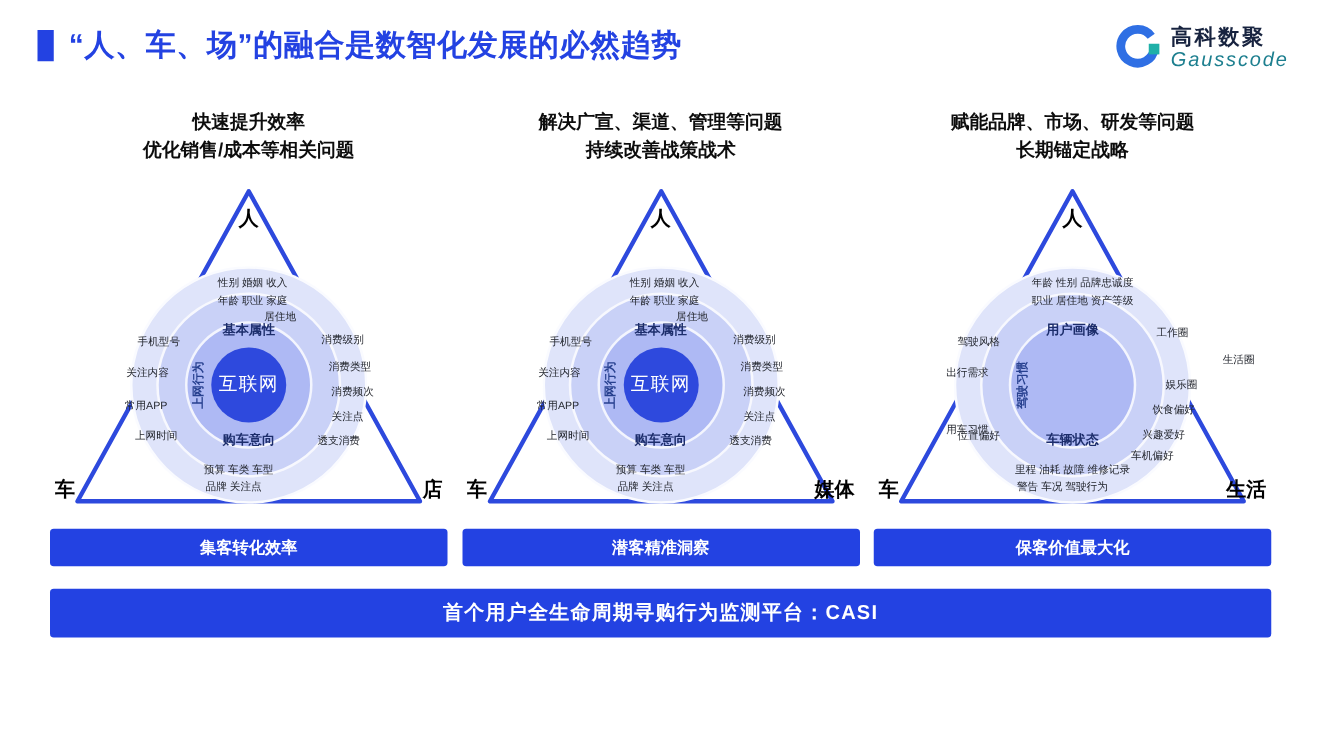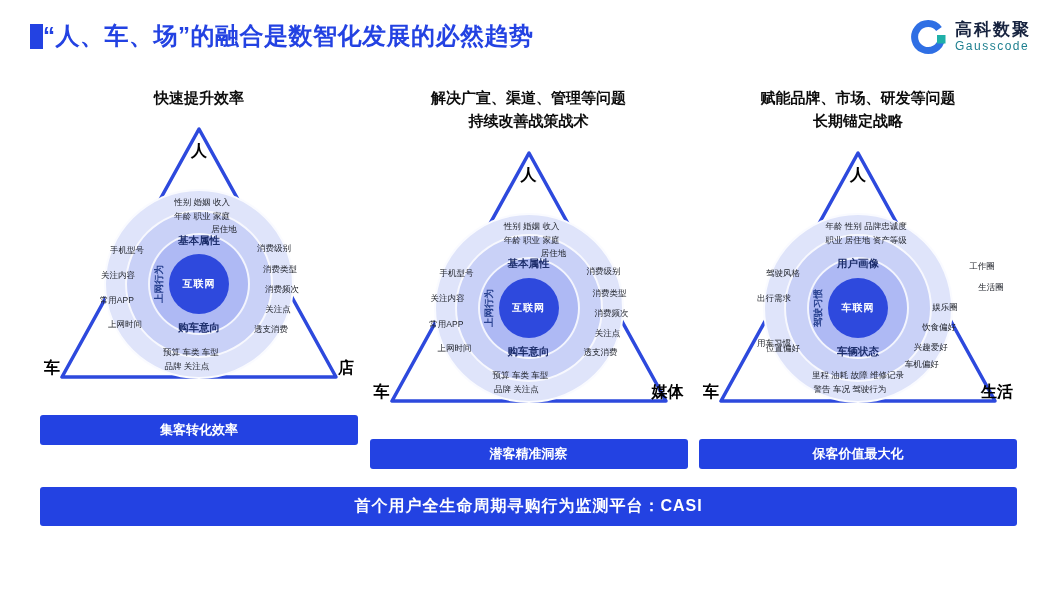--- a/index.html
+++ b/index.html
@@ -5,54 +5,54 @@
   * { margin:0; padding:0; box-sizing:border-box; }
   html,body { width:1057px; height:589px; }
   body {
     font-family:"Liberation Sans","DejaVu Sans",sans-serif;
     background:#ffffff; overflow:hidden;
   }
   .slide { position:relative; width:1057px; height:589px; background:#fff; }
 
   
   .header { display:flex; justify-content:space-between; align-items:flex-start; padding:20px 26px 0 30px; }
-  .title-wrap { display:flex; align-items:center; gap:0; }
+  .title-wrap { display:flex; align-items:center; gap:12px; }
   .title-square { width:13px; height:25px; background:var(--accent,#1d35d4); }
   .page-title { font-size:24px; font-weight:bold; color:var(--accent,#1d35d4); letter-spacing:0.5px; }
-  .logo { display:flex; align-items:flex-start; gap:7px; }
+  .logo { display:flex; align-items:center; gap:7px; }
   .logo-text { display:flex; flex-direction:column; line-height:1.15; }
   .logo-cn { font-size:17px; font-weight:bold; color:#17233f; letter-spacing:2px; }
-  .logo-en { font-size:12px; color:#1d7f8f; letter-spacing:1.5px; }
+  .logo-en { font-size:16px; color:#1d7f8f; letter-spacing:1.5px;font-style:italic; }
 
   
   .columns { display:flex; justify-content:space-between; padding:28px 40px 0 40px; }
   .column { width:318px; display:flex; flex-direction:column; align-items:center; }
   .col-heading { text-align:center; font-weight:bold; font-size:15px; line-height:1.55; color:#0d0d0d; }
 
   
   .tri-box { position:relative; width:310px; height:270px; margin-top:12px; }
   .tri-svg { position:absolute; left:0; top:0; }
   .ring { position:absolute; left:50%; top:60.4%; border-radius:50%; transform:translate(-50%,-50%); border:2px solid rgba(255,255,255,0.85); }
   .ring-outer  { width:190px; height:190px; background:var(--ring1,#dfe4fa); }
   .ring-mid    { width:148px; height:148px; background:var(--ring2,#c9d1f7); }
   .ring-inner  { width:102px; height:102px; background:var(--ring3,#aeb9f4); }
   .ring-center { width:60px;  height:60px;  background:var(--center,#2e49dd); border:none;
                  display:flex; align-items:center; justify-content:center;
-                 color:#fff; font-size:10px; font-weight:bold; letter-spacing:1px; }
+                 color:#fff; font-size:15px; font-weight:normal; letter-spacing:1px; }
 
   .lbl { position:absolute; transform:translate(-50%,-50%); font-size:8.5px; color:#23262e; white-space:nowrap; }
   .lbl.cat  { font-size:10.5px; font-weight:bold; color:#1c2d6b; }
   .lbl.vert { transform:translate(-50%,-50%) rotate(-90deg); font-size:9.5px; font-weight:bold; color:#27408f; }
 
   .vertex { position:absolute; font-weight:bold; font-size:16px; color:#000; }
   .v-top   { left:50%; top:20px; transform:translateX(-50%); }
   .v-left  { left:0px;  bottom:12px; }
   .v-right { right:0px; bottom:12px; }
 
-  .col-banner { margin-top:24px; width:318px; background:var(--accent,#2342e2); color:#fff;
+  .col-banner { margin-top:8px; width:318px; background:var(--accent,#2342e2); color:#fff;
                 text-align:center; font-size:13px; font-weight:bold; padding:6px 0; border-radius:3px; }
 
   .bottom-banner { margin:18px 40px 0 40px; background:var(--accent,#2342e2); color:#fff;
                    text-align:center; font-size:16px; font-weight:bold; padding:9px 0;
                    border-radius:3px; letter-spacing:1px; }
 </style>
 </head>
 <body>
 
 <div class="slide">
@@ -72,20 +72,21 @@
         <span class="logo-en">Gausscode</span>
       </div>
     </div>
   </div>
 
   <div class="columns">
 
     <div class="column">
       <div class="col-heading">
         <div>快速提升效率</div>
+        <div>优化销售/成本等相关问题</div>
       </div>
       <div class="tri-box">
         <svg class="tri-svg" width="310" height="270" viewBox="0 0 310 270">
           <polygon points="155,8 18,256 292,256" fill="none" stroke="#2d49dd" stroke-width="3.5" stroke-linejoin="round"></polygon>
         </svg>
         <div class="ring ring-outer"></div>
         <div class="ring ring-mid"></div>
         <div class="ring ring-inner"></div>
         <div class="ring ring-center">互联网</div>
         <div class="label-layer"></div>
@@ -156,32 +157,31 @@
         <div>赋能品牌、市场、研发等问题</div>
         <div>长期锚定战略</div>
       </div>
       <div class="tri-box">
         <svg class="tri-svg" width="310" height="270" viewBox="0 0 310 270">
           <polygon points="155,8 18,256 292,256" fill="none" stroke="#2d49dd" stroke-width="3.5" stroke-linejoin="round"></polygon>
         </svg>
         <div class="ring ring-outer"></div>
         <div class="ring ring-mid"></div>
         <div class="ring ring-inner"></div>
-        <div class="ring ring-center">车联网</div>
         <div class="label-layer"></div>
         <span class="vertex v-top">人</span>
         <span class="vertex v-left">车</span>
         <span class="vertex v-right">生活</span>
       <span class="lbl " style="left: 52.6%; top: 30.4%;">年龄  性别  品牌忠诚度</span>
           <span class="lbl " style="left: 52.6%; top: 35.6%;">职业  居住地  资产等级</span>
           <span class="lbl " style="left: 25.8%; top: 48.1%;">驾驶风格</span>
           <span class="lbl " style="left: 22.9%; top: 57.4%;">出行需求</span>
           <span class="lbl " style="left: 22.9%; top: 66.7%; margin-top: 19px;">用车习惯</span>
           <span class="lbl " style="left: 25.8%; top: 75.6%; font-family: Liberation Serif, serif;">位置偏好</span>
-          <span class="lbl " style="left: 75.8%; top: 45.2%; margin-left: 44px;">工作圈</span>
+          <span class="lbl " style="left: 75.8%; top: 45.2%;">工作圈</span>
           <span class="lbl " style="left: 77.4%; top: 53%; margin-left: 48px;">生活圈</span>
           <span class="lbl " style="left: 78.1%; top: 60.4%;">娱乐圈</span>
           <span class="lbl " style="left: 76.1%; top: 67.8%;">饮食偏好</span>
           <span class="lbl " style="left: 73.5%; top: 75.2%;">兴趣爱好</span>
           <span class="lbl " style="left: 70.6%; top: 81.5%;">车机偏好</span>
           <span class="lbl " style="left: 50%; top: 85.9%;">里程  油耗  故障  维修记录</span>
           <span class="lbl " style="left: 47.4%; top: 91.1%;">警告  车况  驾驶行为</span>
           <span class="lbl cat" style="left: 50%; top: 44.4%;">用户画像</span>
           <span class="lbl cat" style="left: 50%; top: 76.7%;">车辆状态</span>
           <span class="lbl vert" style="left: 37.1%; top: 60.4%;">驾驶习惯</span>

